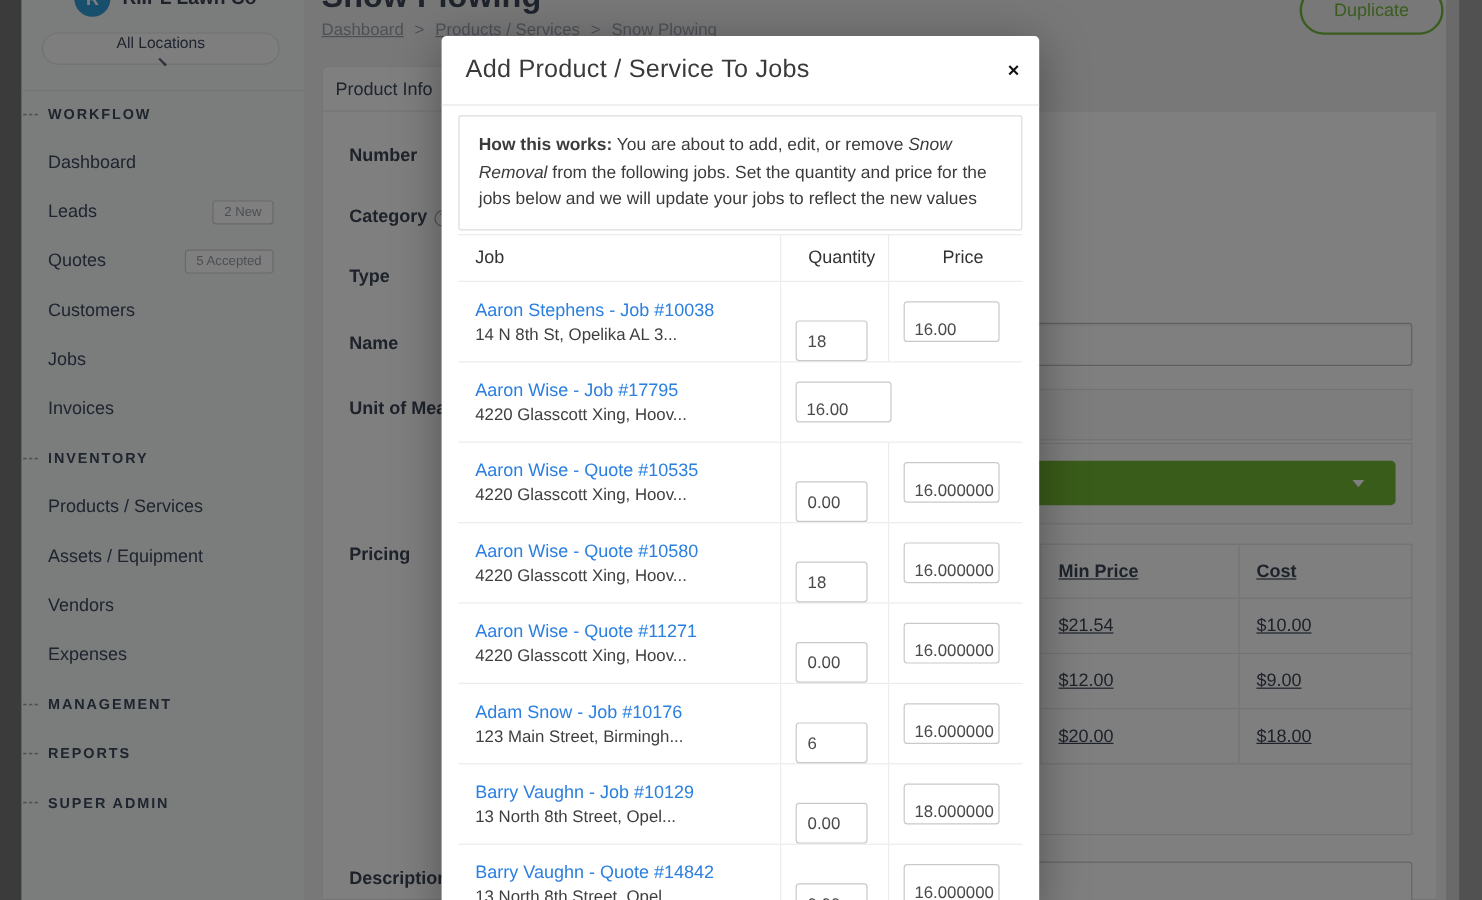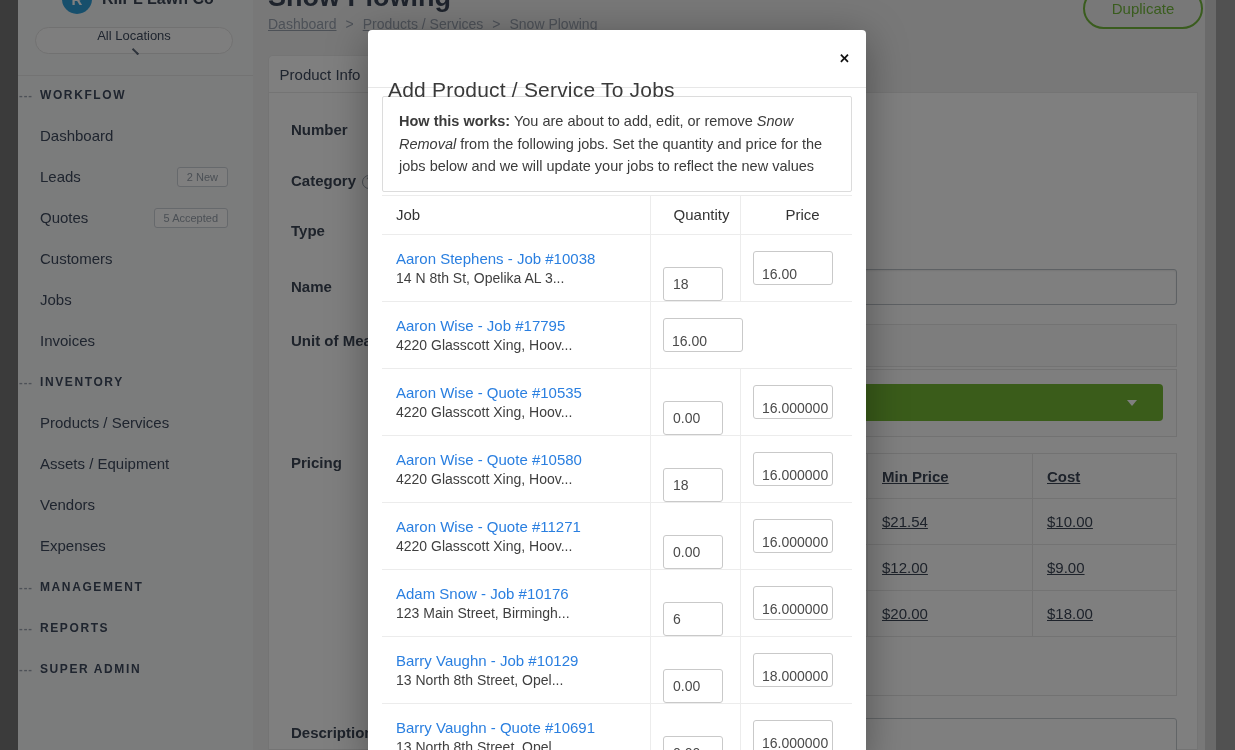--- a/index.html
+++ b/index.html
@@ -46,21 +46,21 @@
   .desc-box { position:absolute; left:122px; top:625px; width:786px; height:90px; border:1px solid #c5cacf; border-radius:3px; background:#fff; font-family:inherit; font-size:14px; color:#444; padding:8px 10px; resize:none; }
 
   
   .scroll-track { position:absolute; right:0; top:0; width:30px; height:750px; background:#d5d5d5; z-index:2; }
   .scroll-thumb { position:absolute; right:0; top:0; width:19px; height:750px; background:#a2a2a2; z-index:3; }
 
   
   .overlay { position:absolute; inset:0; background:rgba(0,0,0,0.5); z-index:10; }
   .modal { position:absolute; left:368px; top:30px; width:498px; height:730px; background:#fff; border-radius:4px 4px 0 0; box-shadow:0 8px 40px rgba(0,0,0,0.35); z-index:20; }
   .modal-header { position:relative; height:58px; border-bottom:1px solid #e7e7e7; }
-  .modal-title { position:absolute; left:20px; top:16px; font-size:21px; font-weight:400; color:#3a3a3a; letter-spacing:0.2px;margin-top:32px; }
+  .modal-title { position:absolute; left:20px; top:16px; font-size:21px; font-weight:400; color:#3a3a3a; letter-spacing:0.2px; }
   .modal-close { position:absolute; right:16px; top:22px; font-size:13px; font-weight:bold; color:#111; cursor:pointer; line-height:1; background:none; border:none; font-family:inherit; }
   .modal-body { padding:8px 14px 0 14px; }
   .info-box { border:1px solid #dcdcdc; border-radius:2px; padding:13px 16px; font-size:14.5px; line-height:1.56; color:#3b3b3b; }
   .info-box .b { font-weight:bold; }
   .info-box .i { font-style:italic; }
   .mtable { margin-top:3px; }
   .mhead { display:flex; height:40px; align-items:stretch; border-top:1px solid #ececec; border-bottom:1px solid #ececec; font-size:15px; color:#333; }
   .mrow { display:flex; height:67px; align-items:stretch; border-bottom:1px solid #ececec; }
   .mcell-job { width:268px; padding-left:14px; display:flex; flex-direction:column; justify-content:center; }
   .mcell-qty { width:90px; border-left:1px solid #ececec; display:flex; align-items:center; padding-left:12px; }
@@ -353,21 +353,21 @@
           <div class="mcell-qty">
             <input class="qty-input" value="0.00" style="">
           </div>
           <div class="mcell-price">
             <input class="price-input" value="18.000000" style="">
           </div>
         </div>
 
         <div class="mrow">
           <div class="mcell-job">
-            <a class="job-link">Barry Vaughn - Quote #10691</a>
+            <a class="job-link">Barry Vaughn - Quote #14842</a>
             <div class="job-addr">13 North 8th Street, Opel...</div>
           </div>
           <div class="mcell-qty">
             <input class="qty-input" value="0.00" style="">
           </div>
           <div class="mcell-price">
             <input class="price-input" value="16.000000" style="">
           </div>
         </div>
 

